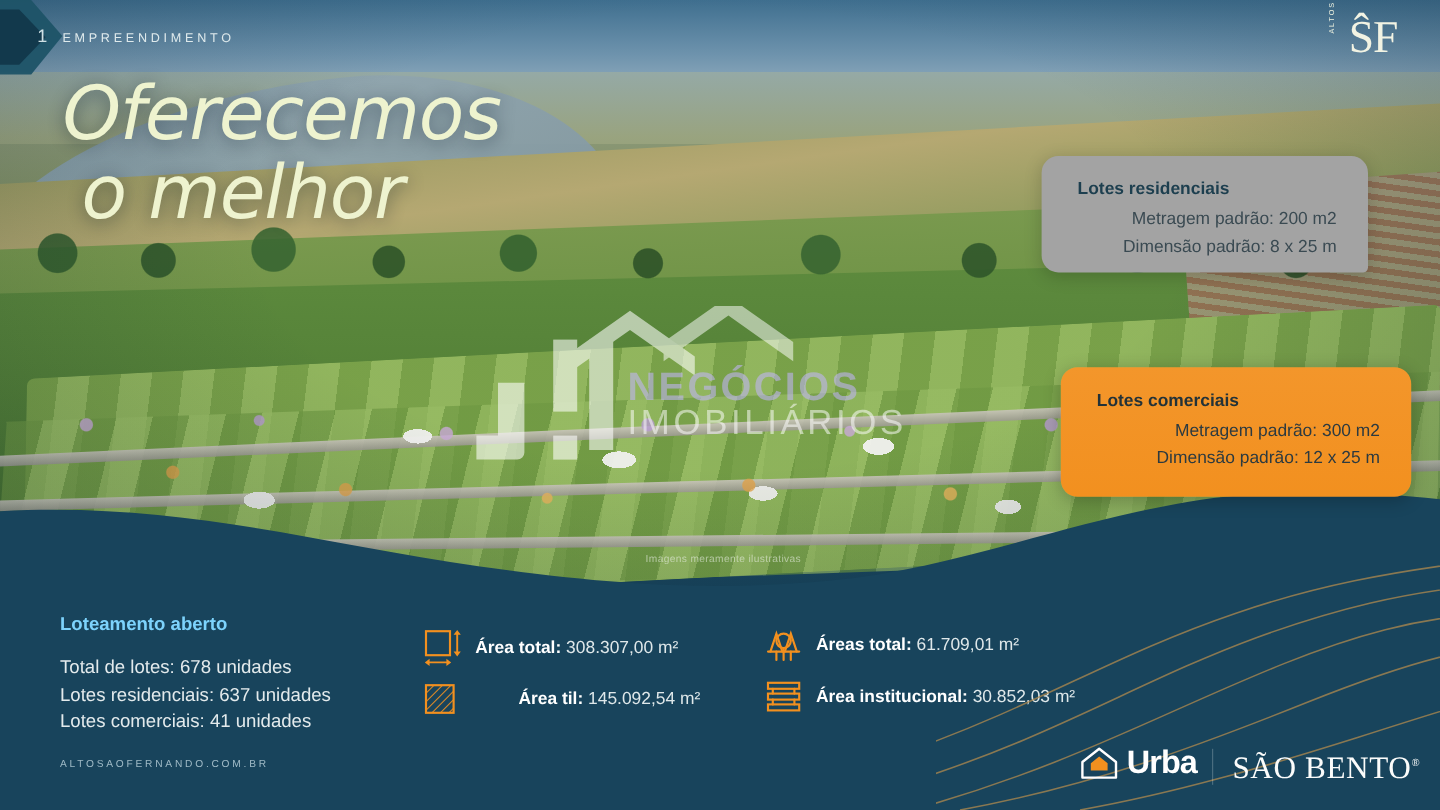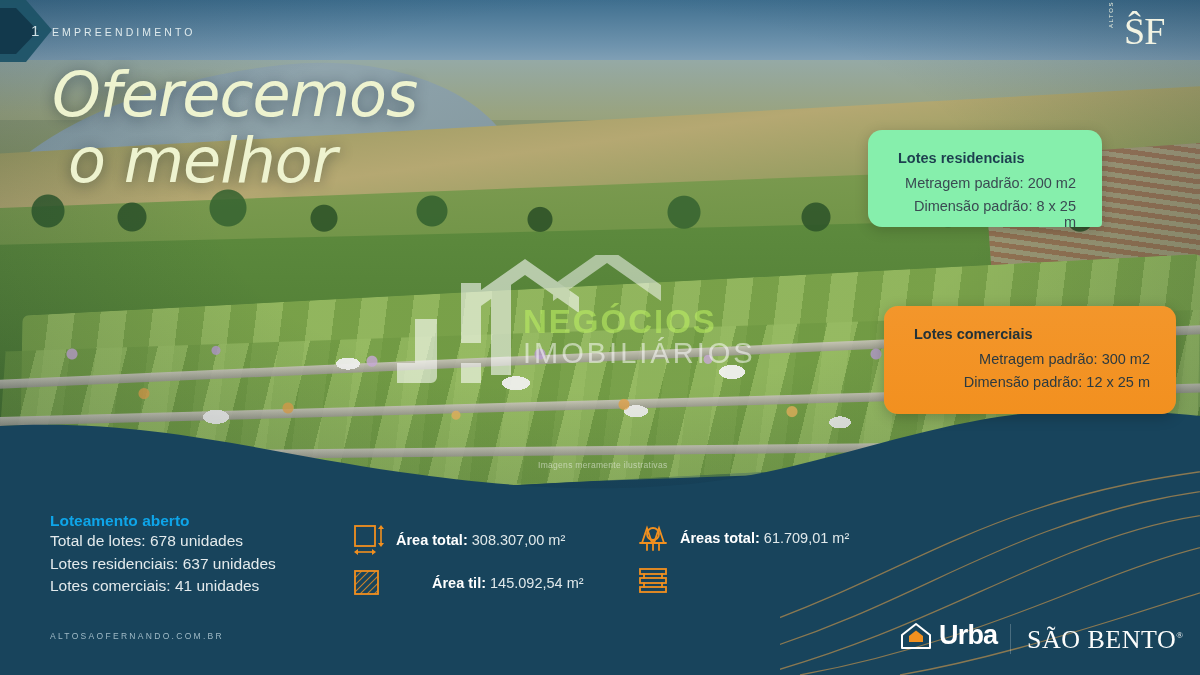--- a/index.html
+++ b/index.html
@@ -171,43 +171,43 @@
   }
   #headline .l2 { padding-left:16px; display:block; }
 
   
   #watermark {
     position:absolute; left:375px; top:255px; width:420px; height:140px;
     opacity:.62; pointer-events:none;
   }
   #wm-text1 {
     position:absolute; left:148px; top:48px;
-    font-size:33px; font-weight:700; letter-spacing:2px; color:#bef264;
+    font-size:33px; font-weight:700; letter-spacing:2px; color:#c4b5fd;
     opacity:.9;
   }
   #wm-text2 {
     position:absolute; left:148px; top:82px;
     font-size:29px; font-weight:400; letter-spacing:3px; color:#ffffff;
     opacity:.85;
   }
 
   
   #caption {
     position:absolute; left:538px; top:460px;
     font-size:8.5px; color:rgba(240,244,236,.55); letter-spacing:.3px;
   }
 
   
   .card {
     position:absolute; border-radius:14px;
     padding:20px 26px 18px 30px;
   }
   #card-res {
-    left:868px; top:130px; width:234px; height:97px;
-    background:#86efac;
+    left:868px; top:130px; width:272px; height:97px;
+    background:#a3a3a3;
     border-radius:14px 14px 4px 14px;
     box-shadow:0 3px 14px rgba(0,0,0,.18);
   }
   #card-com {
     left:884px; top:306px; width:292px; height:108px;
     background:linear-gradient(180deg,#f3962b 0%,#f2901f 100%);
     border-radius:14px 14px 14px 14px;
     box-shadow:0 3px 14px rgba(0,0,0,.22);
   }
   .card .ctitle {
@@ -215,21 +215,21 @@
   }
   .card .crow {
     font-size:14.5px; color:#3a4a52; margin-bottom:7px; font-weight:400;text-align:right;
   }
   #card-com .ctitle { color:#233238; }
   #card-com .crow { color:#2c3a40; }
 
   
   #stats-left { position:absolute; left:50px; top:512px; }
   #stats-left .sl-title {
-    font-size:15.5px; font-weight:700; color:#0ea5e9; margin-bottom:0;
+    font-size:15.5px; font-weight:700; color:#7dd3fc; margin-bottom:16px;
   }
   #stats-left .sl-row {
     font-size:15.5px; color:#e3eaec; line-height:1.46; font-weight:300;
   }
 
   
   .astat { position:absolute; display:flex; align-items:center; gap:10px; }
   .astat .ico { width:34px; height:34px; flex:0 0 34px; }
   .astat .txt { font-size:14.5px; color:#dfe8ea; font-weight:300; white-space:nowrap; }
   .astat .txt b { font-weight:700; color:#ffffff; }
@@ -403,20 +403,24 @@
       <g fill="none" stroke="#F2901F" stroke-width="1.8" stroke-linecap="round">
         <rect x="4" y="5" width="26" height="5"></rect>
         <rect x="4" y="14" width="26" height="5"></rect>
         <rect x="4" y="23" width="26" height="5"></rect>
         <line x1="8" y1="10" x2="8" y2="14"></line>
         <line x1="26" y1="10" x2="26" y2="14"></line>
         <line x1="8" y1="19" x2="8" y2="23"></line>
         <line x1="26" y1="19" x2="26" y2="23"></line>
       </g>
     </svg>
+    <div class="txt">
+      <b>Área institucional:</b>
+      <span>30.852,03 m²</span>
+    </div>
   </div>
 
   <svg id="swirl" viewBox="0 0 420 250">
     <g fill="none" stroke="#B08A4E" stroke-width="1.3" opacity="0.75">
       <path d="M-20,200 C90,160 150,120 250,86 C320,62 380,52 440,44"></path>
       <path d="M-20,226 C100,188 170,142 268,106 C340,80 390,70 440,64"></path>
       <path d="M-20,250 C110,214 190,168 290,128 C355,102 400,92 440,88"></path>
       <path d="M20,250 C130,230 220,196 310,160 C370,136 410,124 440,118"></path>
       <path d="M120,250 C200,236 280,212 350,190 C400,174 425,166 440,162"></path>
     </g>

